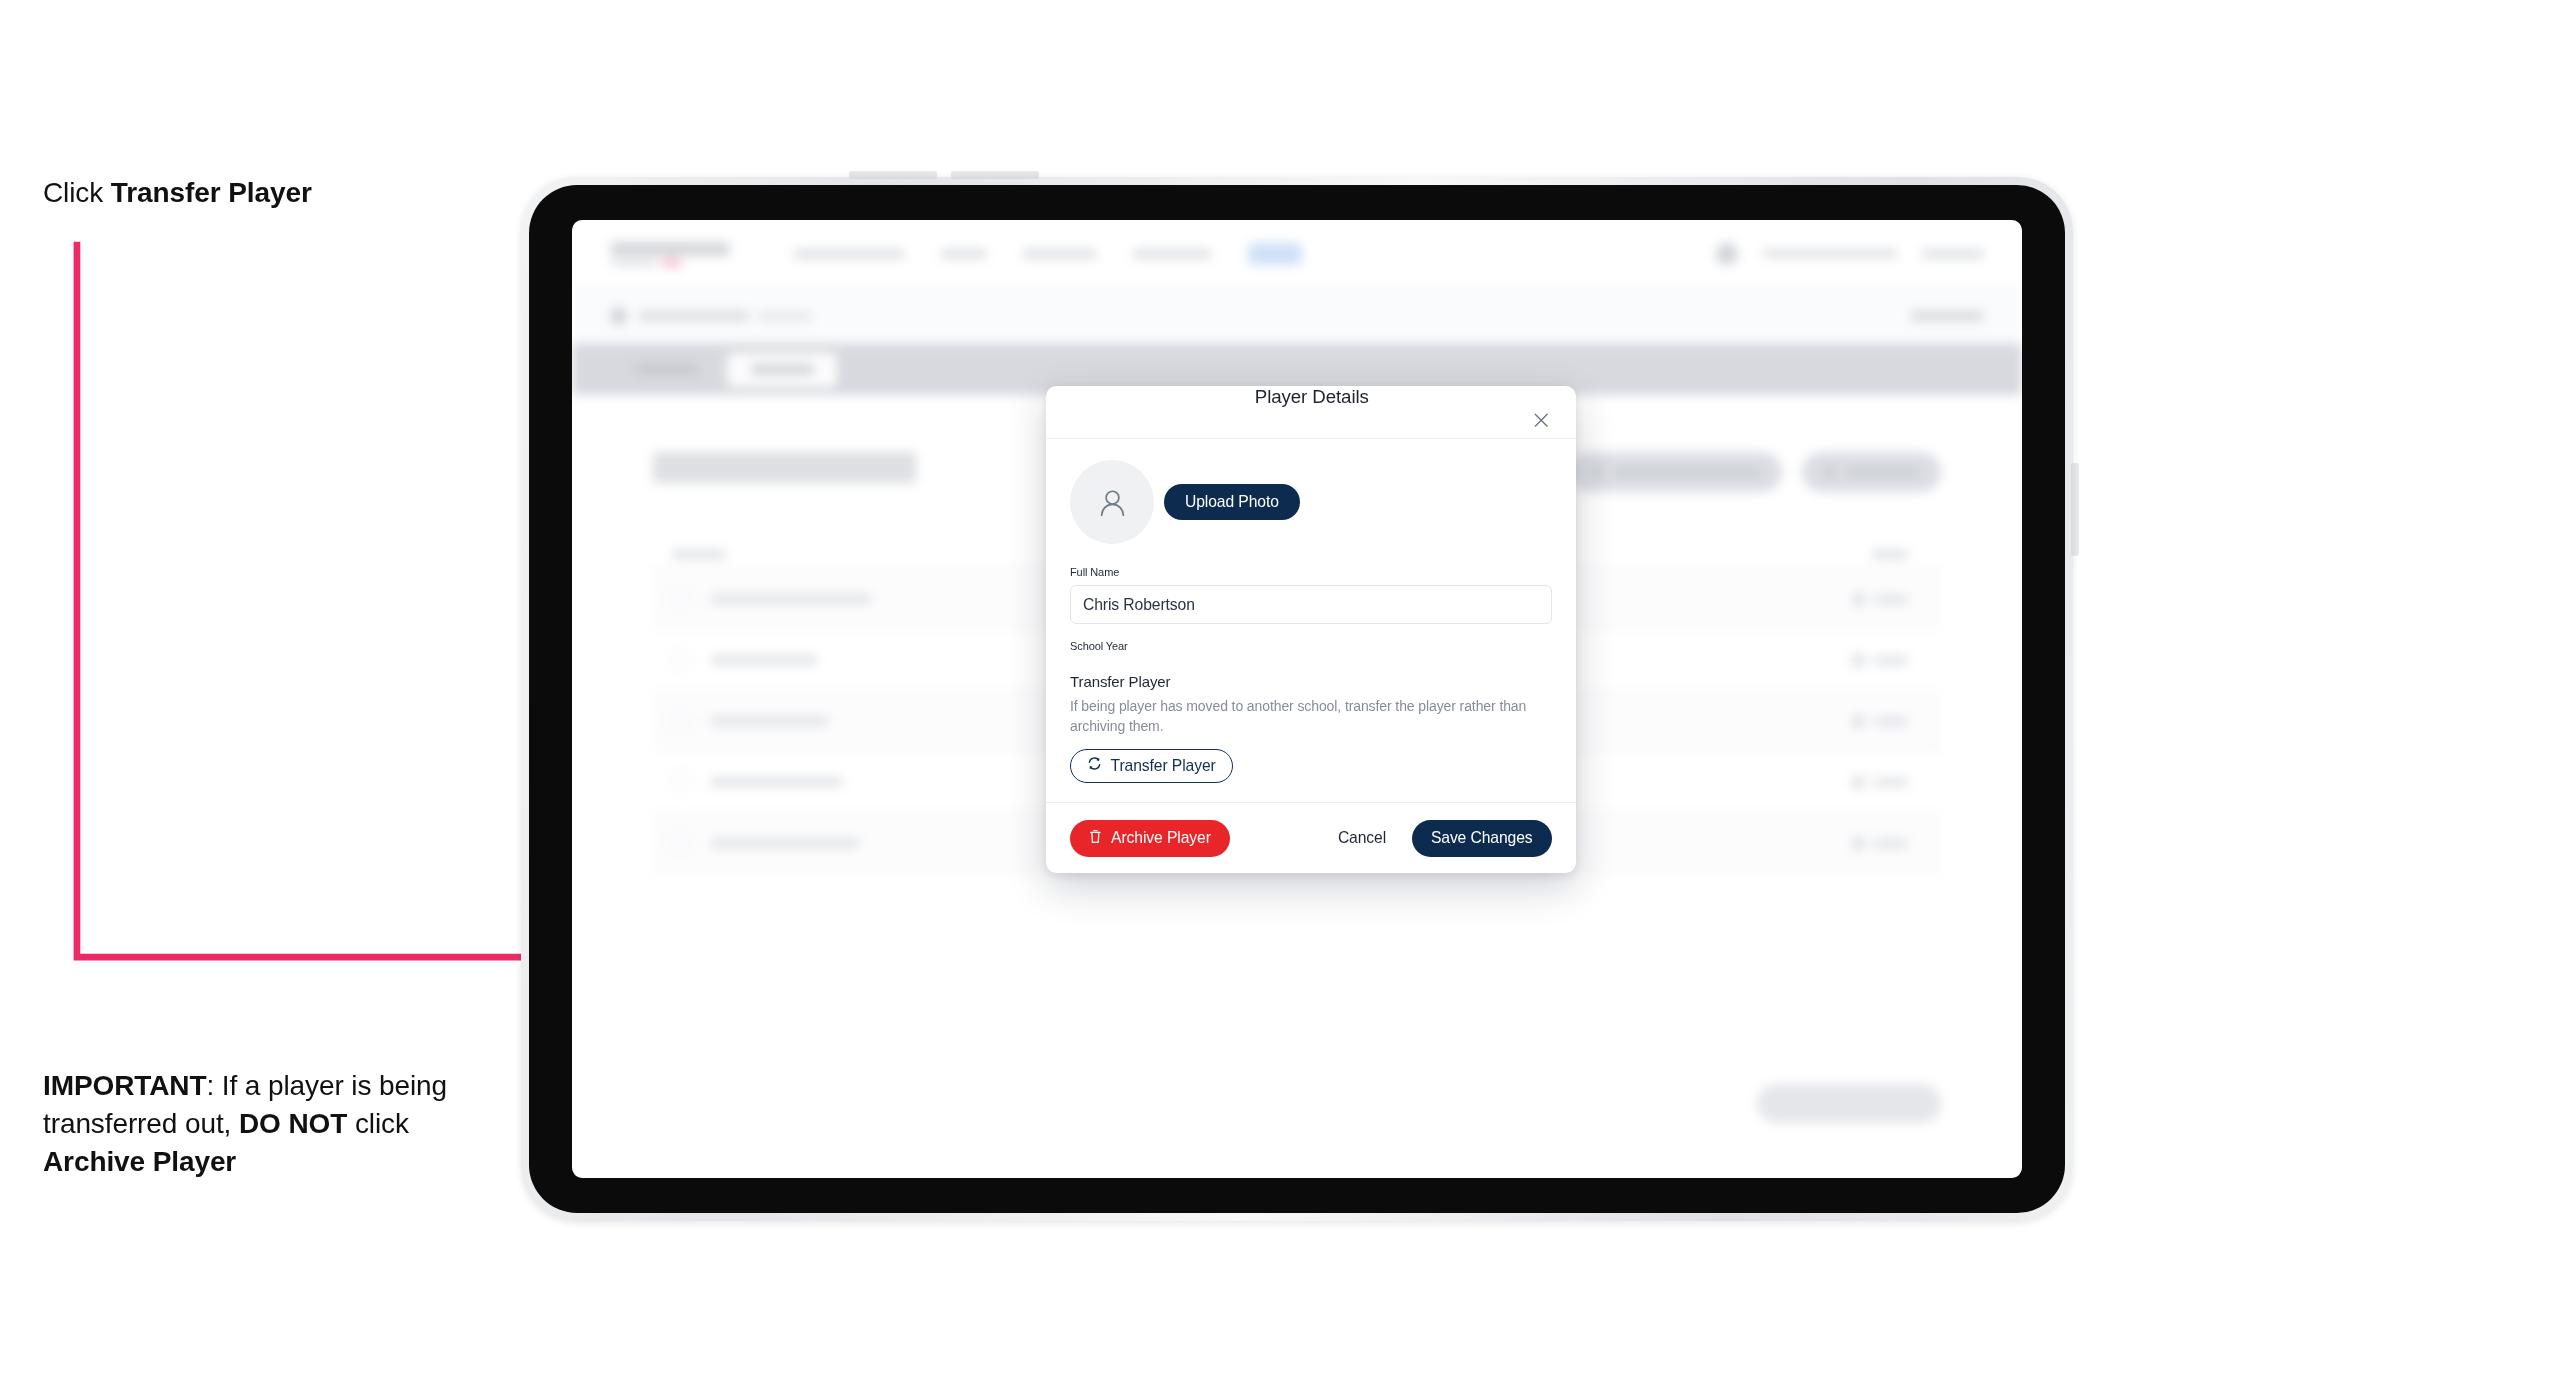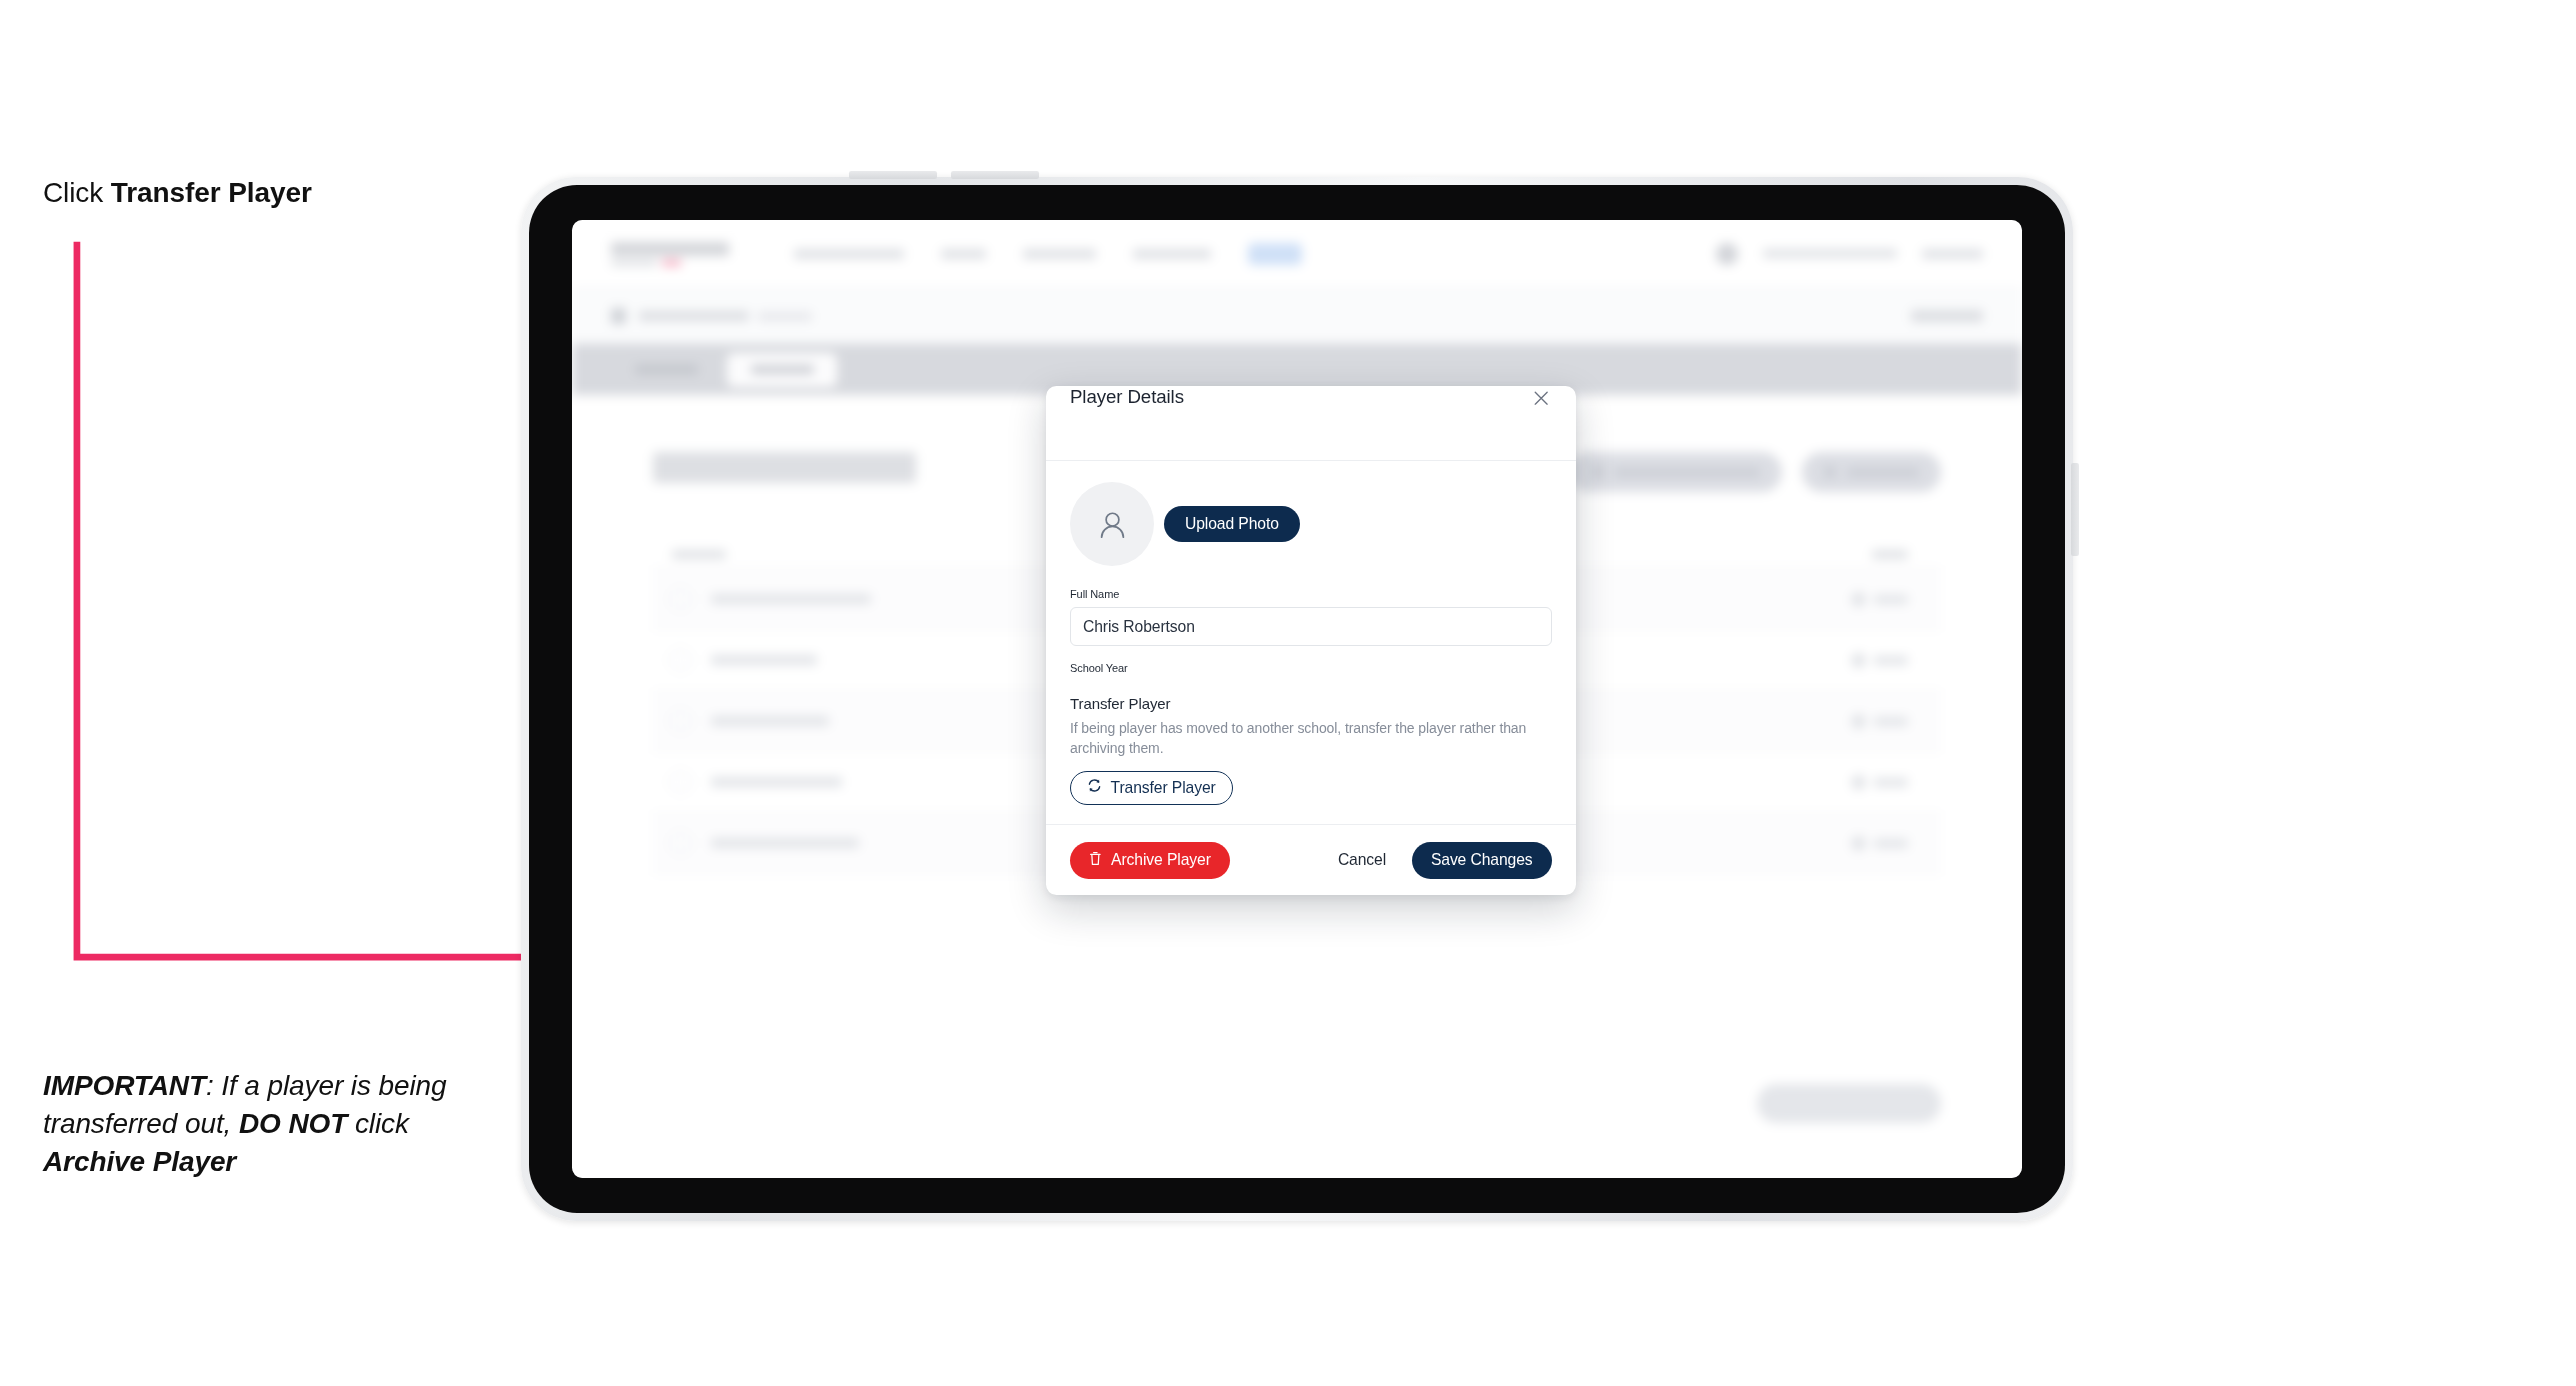--- a/index.html
+++ b/index.html
@@ -28,21 +28,20 @@
     left: 43px;
     top: 174px;
     font-size: 28px;
     white-space: nowrap;
   }
   #annot-bottom {
     left: 43px;
     top: 1067px;
     font-size: 28px;
     width: 448px;
-    font-style: italic;
   }
   .annot b { font-weight: 700; }
 
   
   #callout {
     position: absolute;
     left: 0;
     top: 0;
     width: 2576px;
     height: 1386px;
@@ -260,26 +259,27 @@
     position: absolute;
     left: 474px;
     top: 166px;
     width: 530px;
     background: #ffffff;
     border-radius: 10.4px;
     box-shadow: 0 13.4px 39px rgba(16, 24, 40, 0.20), 0 2.2px 9px rgba(16,24,40,0.08);
     overflow: hidden;
   }
   #modal-header {
-    height: 75px;
-    display: flex;
-    align-items: flex-start;
+    height: 53px;
+    display: flex;
+    align-items: center;
     padding: 0 22.4px 0 24px;
     border-bottom: 0.7px solid #eceef1;
     box-sizing: border-box;
+    flex-direction: column;
   }
   #modal-title {
     font-size: 18.7px;
     color: #1d2430;
     font-weight: 400;
     letter-spacing: -0.1px;
   }
   #modal-close {
     margin-left: auto;
     width: 25px; height: 25px;

